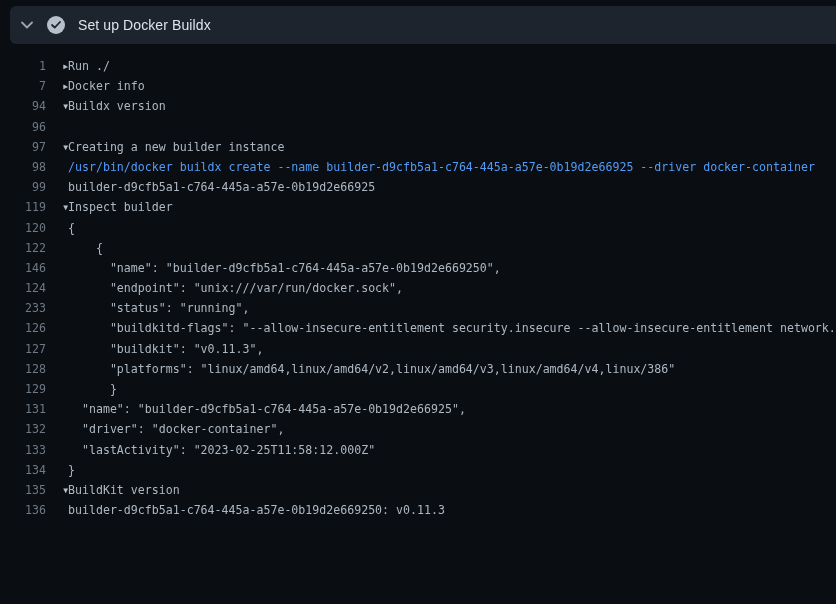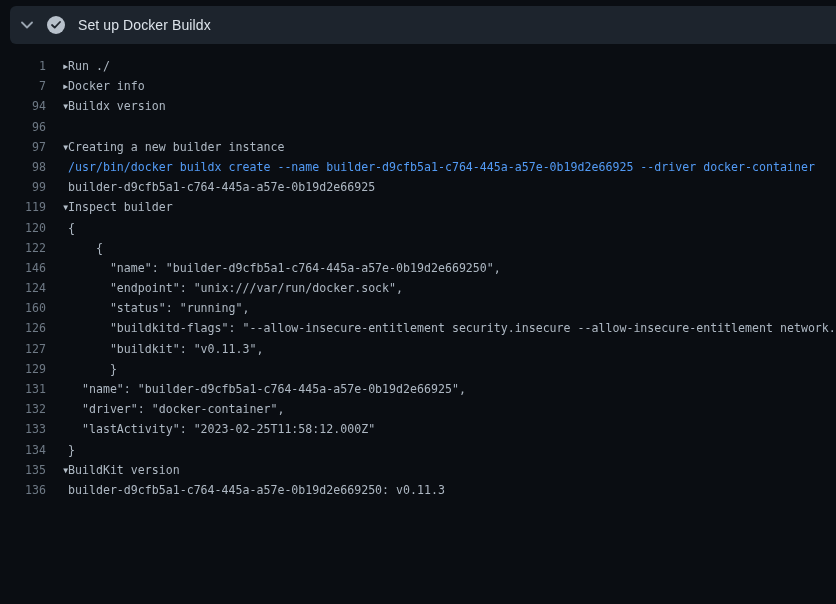--- a/index.html
+++ b/index.html
@@ -133,23 +133,24 @@
       <div class="log-line"><span class="ln">94</span><span class="body"><span class="tri">▼</span><span class="grp-label">Buildx version</span></span></div>
       <div class="log-line"><span class="ln">96</span></div>
       <div class="log-line"><span class="ln">97</span><span class="body"><span class="tri">▼</span><span class="grp-label">Creating a new builder instance</span></span></div>
       <div class="log-line"><span class="ln">98</span><span class="body out cmd">/usr/bin/docker buildx create --name builder-d9cfb5a1-c764-445a-a57e-0b19d2e66925 --driver docker-container</span></div>
       <div class="log-line"><span class="ln">99</span><span class="body out">builder-d9cfb5a1-c764-445a-a57e-0b19d2e66925</span></div>
       <div class="log-line"><span class="ln">119</span><span class="body"><span class="tri">▼</span><span class="grp-label">Inspect builder</span></span></div>
       <div class="log-line"><span class="ln">120</span><span class="body out">{</span></div>
       <div class="log-line"><span class="ln">122</span><span class="body out">    {</span></div>
       <div class="log-line"><span class="ln">146</span><span class="body out">      "name": "builder-d9cfb5a1-c764-445a-a57e-0b19d2e669250",</span></div>
       <div class="log-line"><span class="ln">124</span><span class="body out">      "endpoint": "unix:///var/run/docker.sock",</span></div>
-      <div class="log-line"><span class="ln">160</span><span class="body out">      "status": "running",</span></div>
+      <div class="log-line"><span class="ln">233</span><span class="body out">      "status": "running",</span></div>
       <div class="log-line"><span class="ln">126</span><span class="body out">      "buildkitd-flags": "--allow-insecure-entitlement security.insecure --allow-insecure-entitlement network.host",</span></div>
       <div class="log-line"><span class="ln">127</span><span class="body out">      "buildkit": "v0.11.3",</span></div>
+      <div class="log-line"><span class="ln">128</span><span class="body out">      "platforms": "linux/amd64,linux/amd64/v2,linux/amd64/v3,linux/amd64/v4,linux/386"</span></div>
       <div class="log-line"><span class="ln">129</span><span class="body out">      }</span></div>
       <div class="log-line"><span class="ln">131</span><span class="body out">  "name": "builder-d9cfb5a1-c764-445a-a57e-0b19d2e66925",</span></div>
       <div class="log-line"><span class="ln">132</span><span class="body out">  "driver": "docker-container",</span></div>
       <div class="log-line"><span class="ln">133</span><span class="body out">  "lastActivity": "2023-02-25T11:58:12.000Z"</span></div>
       <div class="log-line"><span class="ln">134</span><span class="body out">}</span></div>
       <div class="log-line"><span class="ln">135</span><span class="body"><span class="tri">▼</span><span class="grp-label">BuildKit version</span></span></div>
       <div class="log-line"><span class="ln">136</span><span class="body out">builder-d9cfb5a1-c764-445a-a57e-0b19d2e669250: v0.11.3</span></div>
     </div>
 
 </div>

